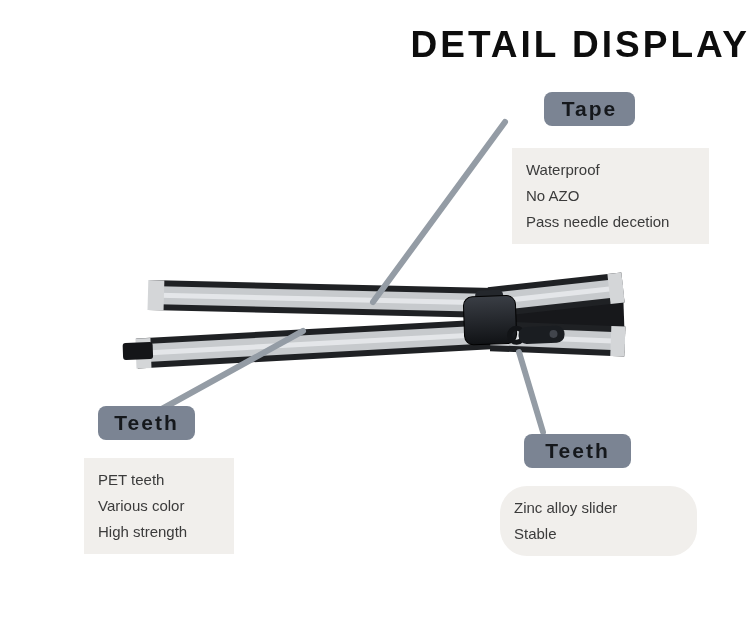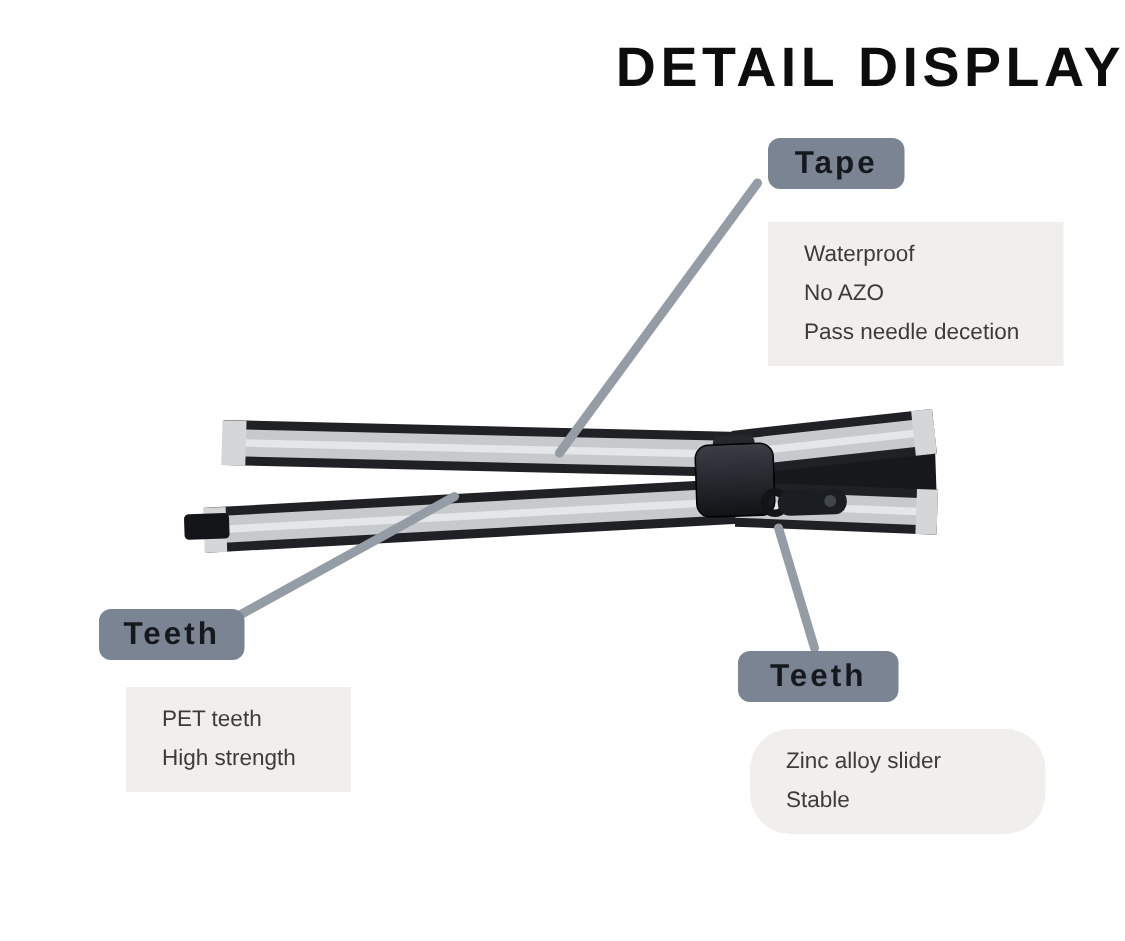--- a/index.html
+++ b/index.html
@@ -13,24 +13,25 @@
     text-align:right;
     font-size:37px;font-weight:900;letter-spacing:3px;
     color:#0d0d0d;
   }
   .pill{
     position:absolute;height:34px;
     background:#7b8493;border-radius:8px;
     display:flex;align-items:center;justify-content:center;
     font-size:21px;font-weight:bold;letter-spacing:2px;
     color:#15181c;
+    margin-left:32px;
   }
   .info-box{
     position:absolute;background:#f1efec;
-    padding:9px 24px;box-sizing:border-box;
+    padding:9px 14px;box-sizing:border-box;
     color:#3b3b3b;font-size:15px;
   }
   .info-line{line-height:26px;white-space:nowrap;}
   .stage-svg{position:absolute;left:0;top:0;width:750px;height:627px;}
 </style>
 </head>
 <body>
 
 <svg class="stage-svg" viewBox="0 0 750 627" aria-hidden="true">
   <defs>
@@ -91,20 +92,21 @@
 <div class="pill" style="left:512px;top:92px;width:91px;">Tape</div>
 <div class="info-box" style="left:512px;top:148px;width:197px;">
   <div class="info-line">Waterproof</div>
   <div class="info-line">No AZO</div>
   <div class="info-line">Pass needle decetion</div>
 </div>
 
 <div class="pill" style="left:66px;top:406px;width:97px;">Teeth</div>
 <div class="info-box" style="left:64px;top:458px;width:150px;margin-left:20px;">
   <div class="info-line">PET teeth</div>
+  <div class="info-line">Various color</div>
   <div class="info-line">High strength</div>
 </div>
 
 <div class="pill" style="left:492px;top:434px;width:107px;">Teeth</div>
 <div class="info-box" style="left:500px;top:486px;width:197px;border-radius:27px;">
   <div class="info-line">Zinc alloy slider</div>
   <div class="info-line">Stable</div>
 </div>
 
 </body></html>

